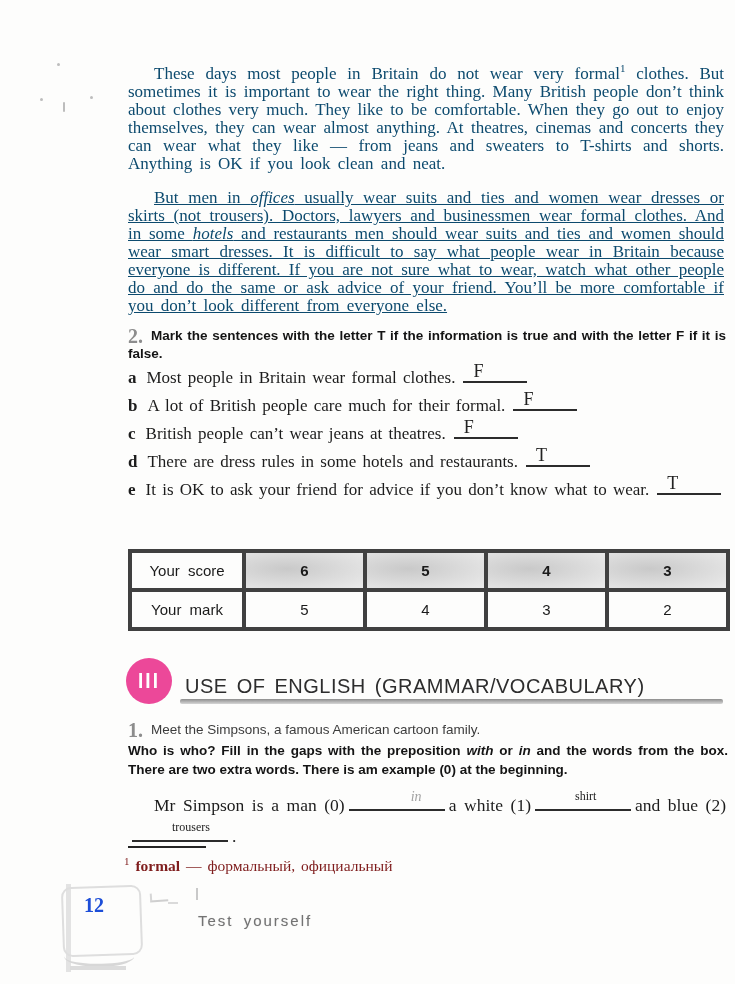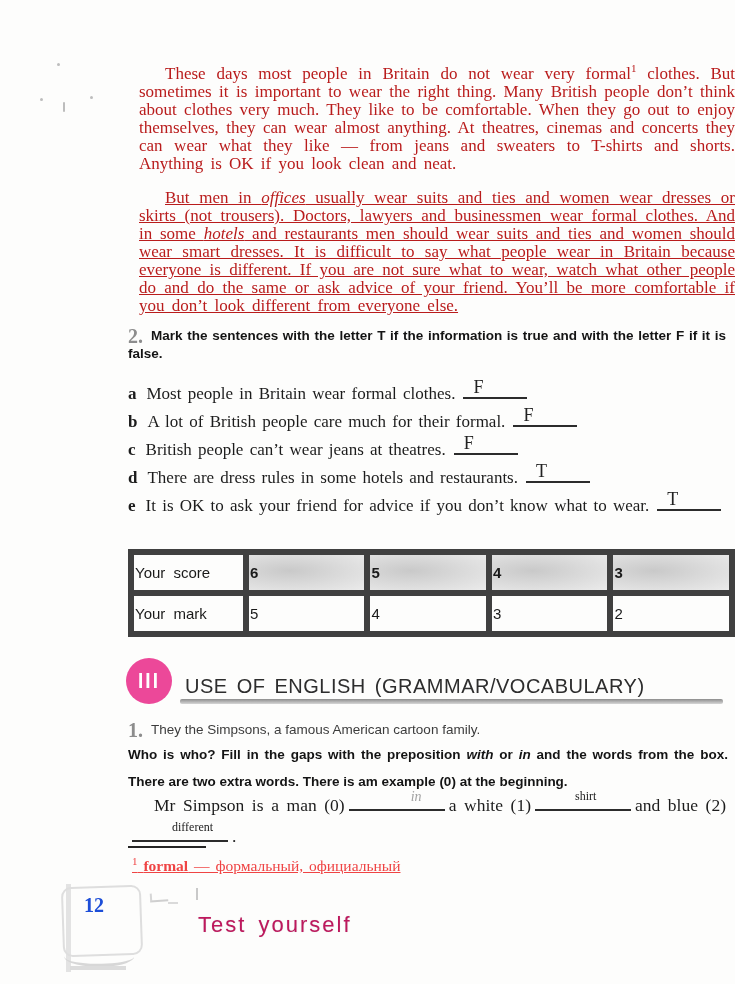--- a/index.html
+++ b/index.html
@@ -7,45 +7,45 @@
   .page{
     position:relative;
     width:735px;height:984px;
     background:#fdfdfc;
     overflow:hidden;
     font-family:"Liberation Serif", serif;
     color:#1e1e1e;
   }
   
   .para{
-    position:absolute;left:139px;width:596px;
+    position:absolute;left:128px;width:596px;
     font-size:17px;line-height:18px;
     text-align:justify;word-spacing:3px;
-    color:#b91c1c;
+    color:#0c4a6e;
   }
   .para-1{top:42px;}
   .para-2{top:172px;text-decoration:underline;}
   .para span, .para i, .para sup{white-space:normal;}
   .indent{text-indent:26px;}
   sup{font-size:11px;}
 
   
   .ex-num{
     font-family:"Liberation Serif", serif;
     font-weight:700;font-size:20px;color:#8d8d8d;
     margin-right:8px;float:left;line-height:18px;
   }
   .ex2-block{
     position:absolute;left:128px;top:327px;width:598px;
     font-family:"Liberation Sans", sans-serif;
     font-weight:700;font-size:13.5px;line-height:18px;color:#141414;
     text-align:justify;
   }
   
-  .tf-list{position:absolute;left:128px;top:380px;width:598px;}
+  .tf-list{position:absolute;left:128px;top:364px;width:598px;}
   .tf-item{
     font-size:17px;line-height:27px;margin-bottom:1px;
     word-spacing:2px;color:#1c1c1c;
   }
   .tf-letter{font-weight:700;margin-right:10px;}
   .blank{
     display:inline-block;position:relative;
     border-bottom:2px solid #2c2c2c;
     vertical-align:baseline;
   }
@@ -56,22 +56,22 @@
     font-size:18px;color:#222;line-height:18px;
   }
   
   .score-table{
     position:absolute;left:128px;top:549px;
     border-collapse:collapse;
     font-family:"Liberation Sans", sans-serif;
     font-size:15px;color:#1a1a1a;
   }
   .score-table td{
-    border:6px solid #404040;
-    height:33px;vertical-align:middle;
+    border:4px solid #404040;
+    height:33px;text-align:center;vertical-align:middle;
   }
   .score-table .label-cell{width:108px;word-spacing:4px;}
   .score-table .val-cell{width:115px;}
   .score-row .val-cell{
     font-weight:700;
     background:radial-gradient(ellipse at 35% 45%, #c9c9c9 0%, #dcdcdc 55%, #ebebeb 100%);
   }
   
   .section-badge{
     position:absolute;left:126px;top:658px;
@@ -97,51 +97,51 @@
   }
   
   .ex1-head{
     position:absolute;left:128px;top:721px;width:598px;
     font-family:"Liberation Sans", sans-serif;
     font-size:13.5px;line-height:18px;color:#3c3c3c;
   }
   .ex1-instruction{
     position:absolute;left:128px;top:741px;width:600px;
     font-family:"Liberation Sans", sans-serif;
-    font-weight:700;font-size:13.5px;line-height:27px;color:#141414;
+    font-weight:700;font-size:13.5px;line-height:19px;color:#141414;
     text-align:justify;
   }
   .fill-para{
     position:absolute;left:128px;top:772px;width:598px;
     font-size:17.5px;line-height:31px;text-align:justify;
     word-spacing:3px;color:#1c1c1c;text-indent:26px;
   }
   .fill-blank{width:96px;height:14px;margin:0 4px;}
   .fill-blank .ans{left:14px;bottom:4px;font-size:12px;}
   .fill-blank .ans-faint{
     color:#a2a2a2;font-style:italic;font-size:14px;left:36px;bottom:3px;
   }
   
   .footnote-rule{
     position:absolute;left:128px;top:846px;width:78px;height:2px;background:#242424;
   }
   .footnote{
-    position:absolute;left:132px;top:855px;width:500px;
-    font-size:15.5px;color:#ef4444;word-spacing:2px;text-decoration:underline;
+    position:absolute;left:124px;top:855px;width:500px;
+    font-size:15.5px;color:#7f1d1d;word-spacing:2px;
   }
   
   .page-number{
     position:absolute;left:84px;top:894px;
     font-weight:700;font-size:20px;color:#1d4ed8;
     font-family:Liberation Serif, serif;
   }
   .ghost-footer{
     position:absolute;left:198px;top:912px;
     font-family:"Liberation Sans", sans-serif;
-    font-size:22px;letter-spacing:2px;color:#be185d;
+    font-size:15px;letter-spacing:2px;color:#737373;
     text-shadow:0 0 1px #cfcfcf;word-spacing:4px;
   }
   .artifact{position:absolute;pointer-events:none;}
   .art-box{
     left:62px;top:886px;width:76px;height:66px;
     border:2px solid #dedede;border-radius:10px;
     transform:rotate(-2deg);
   }
   .art-streak{left:66px;top:884px;width:5px;height:88px;background:#e3e3e3;}
   .art-curve{
@@ -210,26 +210,26 @@
     </table>
 
   <div class="section-badge">
     <span>III</span>
   </div>
   <div class="section-title">USE OF ENGLISH (GRAMMAR/VOCABULARY)</div>
   <div class="section-rule"></div>
 
   <div class="ex1-head">
     <span class="ex-num">1.</span>
-    <span>They the Simpsons, a famous American cartoon family.</span>
+    <span>Meet the Simpsons, a famous American cartoon family.</span>
   </div>
   <div class="ex1-instruction"><span>Who is who? Fill in the gaps with the preposition </span><i>with</i><span> or </span><i>in</i><span> and the words from the box. There are two extra words. There is am example (0) at the beginning.</span></div>
 
   <p class="fill-para">
-    <span>Mr Simpson is a man (0)</span><span class="blank fill-blank"><span class="ans ans-faint">in</span></span><span>a white (1)</span><span class="blank fill-blank"><span class="ans">shirt</span></span><span>and blue (2)</span><span class="blank fill-blank"><span class="ans">different</span></span><span>.</span>
+    <span>Mr Simpson is a man (0)</span><span class="blank fill-blank"><span class="ans ans-faint">in</span></span><span>a white (1)</span><span class="blank fill-blank"><span class="ans">shirt</span></span><span>and blue (2)</span><span class="blank fill-blank"><span class="ans">trousers</span></span><span>.</span>
   </p>
 
   <div class="footnote-rule"></div>
   <div class="footnote"><sup>1</sup><span> </span><b>formal</b><span> — формальный, официальный</span></div>
 
   <div class="artifact art-streak"></div>
   <div class="artifact art-box"></div>
   <div class="page-number">12</div>
   <div class="ghost-footer">Test yourself</div>
   <div class="artifact art-curve"></div>

